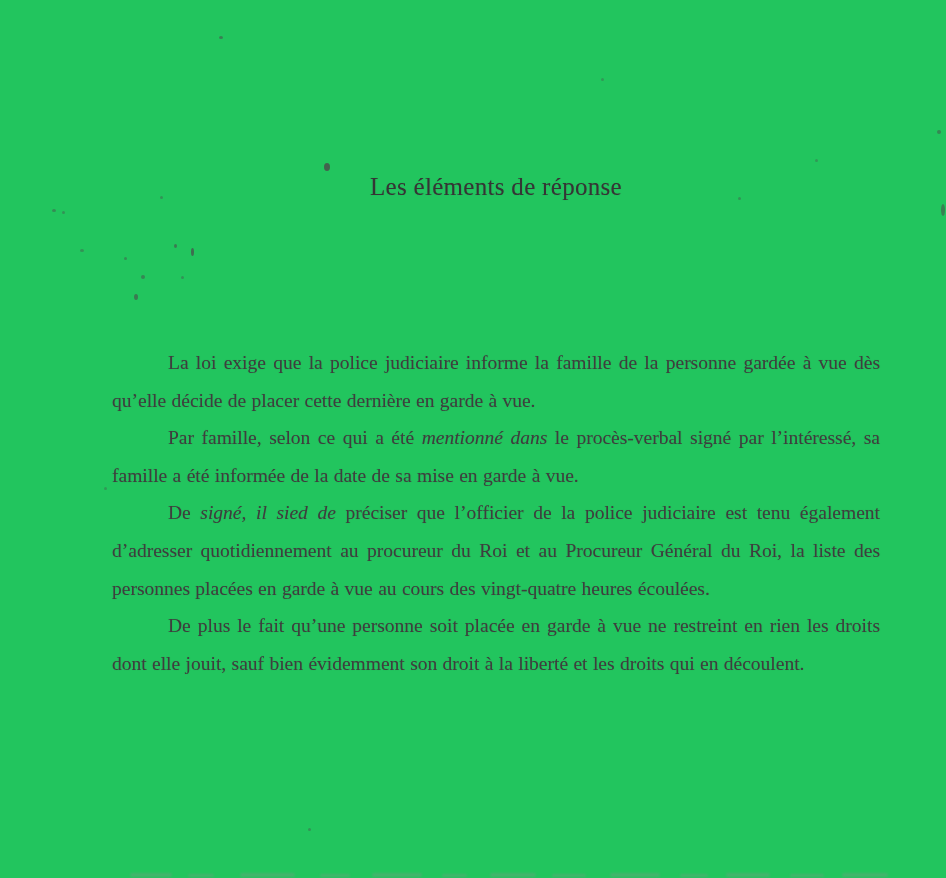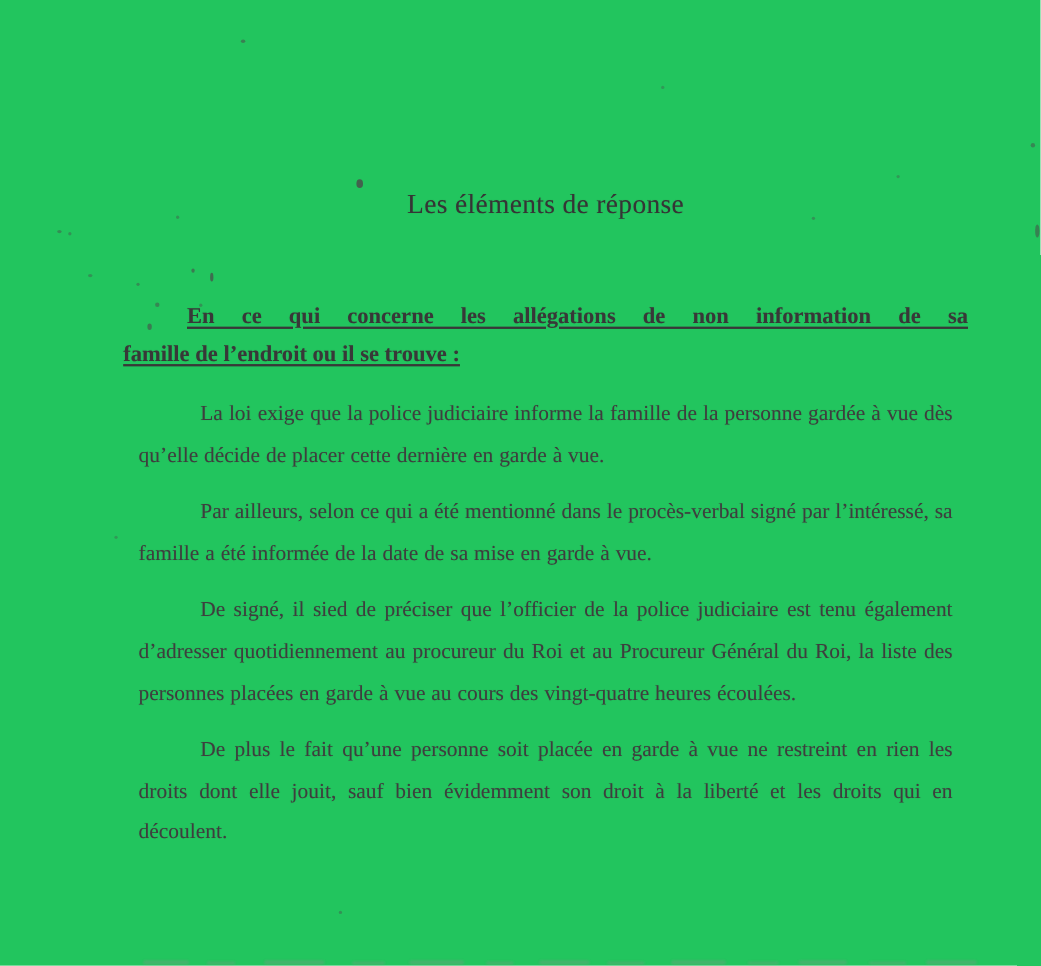--- a/index.html
+++ b/index.html
@@ -66,24 +66,25 @@
     left: 112px;
     top: 344px;
     width: 768px;
     font-size: 19.5px;
     line-height: 37.6px;
     text-align: justify;
     word-spacing: 0.5px;
     color: #3e3e3e;
   }
   .para {
-    margin: 14px;
+    margin: 0;
     text-indent: 56px;
   }
   .seg.italic {
+    font-style: italic;
   }
 
   .speck {
     position: absolute;
     background: #4a4a4a;
     border-radius: 50%;
     filter: blur(0.4px);
   }
   .cutoff-fragment {
     position: absolute;
@@ -95,28 +96,24 @@
 </head>
 <body>
 
 <div class="page">
   <div class="scan-layer ink">
 
     <div class="title-block">
       <div>Les éléments de réponse</div>
     </div>
 
-    <div class="heading-block">
-      <p class="heading-line first">En ce qui concerne les allégations de non information de sa</p>
-      <p class="heading-line">famille de l’endroit ou il se trouve :</p>
-    </div>
 
     <div class="body-block">
         <p class="para"><span class="seg">La loi exige que la police judiciaire informe la famille de la personne gardée à vue dès qu’elle décide de placer cette dernière en garde à vue.</span></p>
-        <p class="para"><span class="seg">Par ailleurs, selon ce qui a été </span><span class="seg italic">mentionné dans</span><span class="seg"> le procès-verbal signé par l’intéressé, sa famille a été informée de la date de sa mise en garde à vue.</span></p>
+        <p class="para"><span class="seg">Par famille, selon ce qui a été </span><span class="seg italic">mentionné dans</span><span class="seg"> le procès-verbal signé par l’intéressé, sa famille a été informée de la date de sa mise en garde à vue.</span></p>
         <p class="para"><span class="seg">De </span><span class="seg italic">signé, il sied de</span><span class="seg"> préciser que l’officier de la police judiciaire est tenu également d’adresser quotidiennement au procureur du Roi et au Procureur Général du Roi, la liste des personnes placées en garde à vue au cours des vingt-quatre heures écoulées.</span></p>
         <p class="para"><span class="seg">De plus le fait qu’une personne soit placée en garde à vue ne restreint en rien les droits dont elle jouit, sauf bien évidemment son droit à la liberté et les droits qui en découlent.</span></p>
       </div>
   </div>
 
   <div>
       <div class="speck" style="left: 219px; top: 36px; width: 4px; height: 3px; opacity: 0.55;"></div>
       <div class="speck" style="left: 601px; top: 78px; width: 3px; height: 3px; opacity: 0.35;"></div>
       <div class="speck" style="left: 324px; top: 163px; width: 6px; height: 8px; opacity: 0.8;"></div>
       <div class="speck" style="left: 937px; top: 130px; width: 4px; height: 4px; opacity: 0.5;"></div>

